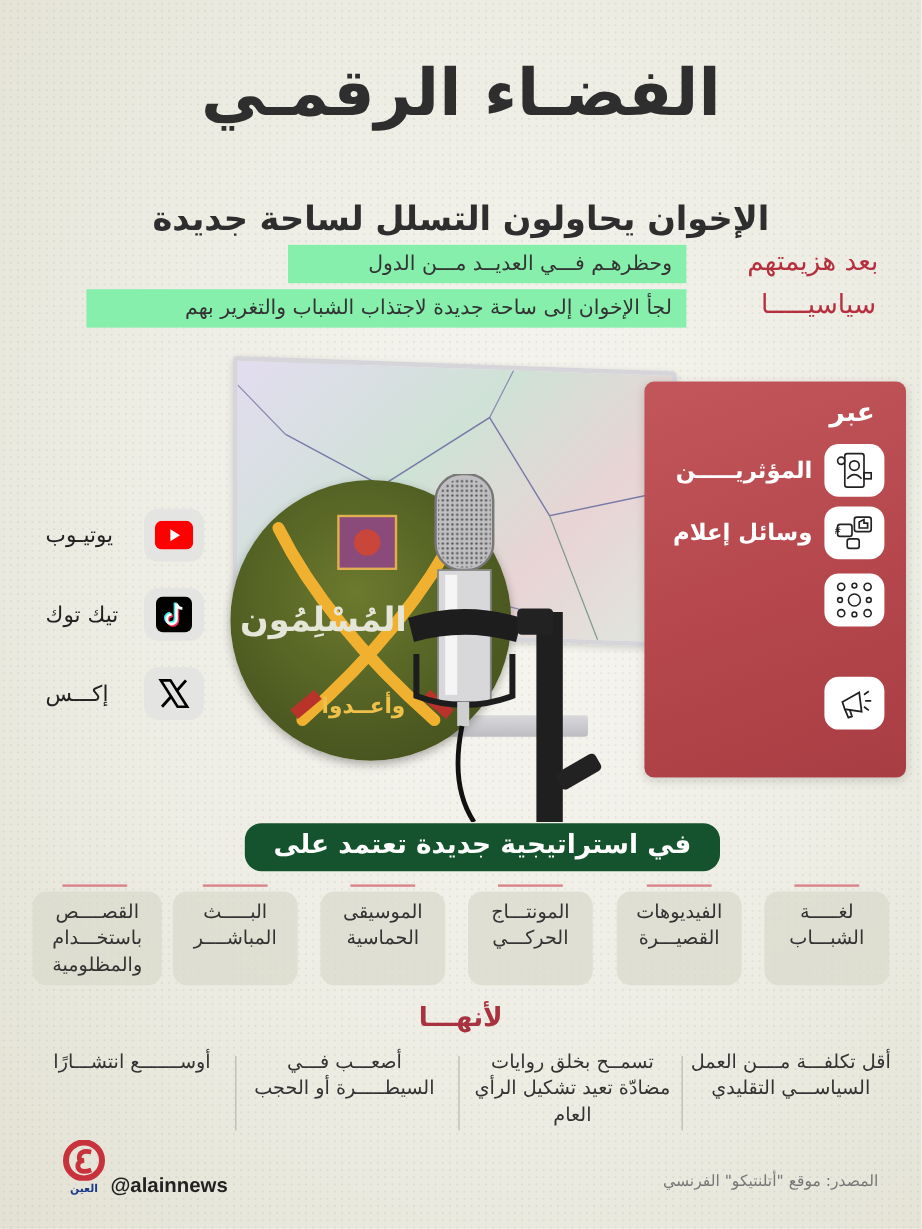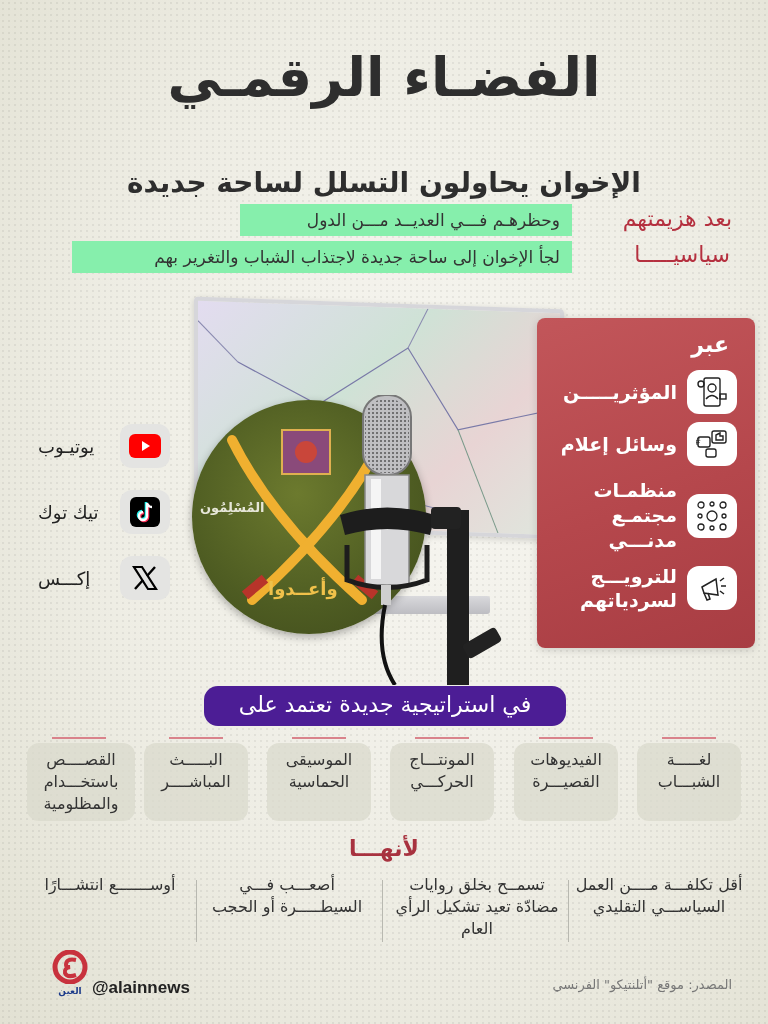--- a/index.html
+++ b/index.html
@@ -69,25 +69,25 @@
   .monitor-stand {
     position: absolute; left: 370px; top: 596px; width: 120px; height: 18px;
     background: linear-gradient(#d9d9dc, #bdbdc2); border-radius: 3px;
   }
   .emblem {
     position: absolute; left: 192px; top: 400px; width: 234px; height: 234px; border-radius: 50%;
     background: radial-gradient(circle at 45% 40%, #6c7a2e 0%, #4e5c22 60%, #3f4a1b 100%);
     box-shadow: 0 3px 8px rgba(0,0,0,0.3);
     overflow: hidden;
   }
-  .emblem-text1 { position: absolute; left: 8px; top: 100px; color: #e6e6d8; font-size: 13px; font-weight: bold; }
+  .emblem-text1 { position: absolute; left: 8px; top: 100px; color: #e6e6d8; font-size: 28px; font-weight: bold; }
   .emblem-text2 { position: absolute; left: 76px; top: 178px; color: #f0c14a; font-size: 18px; font-weight: bold; }
   .strategy-pill {
-    position: absolute; left: 204px; top: 686px; width: 362px; height: 40px;
-    background: #4c1d95; border-radius: 14px; color: #fff; font-weight: normal; font-size: 22px;
+    position: absolute; left: 204px; top: 686px; width: 396px; height: 40px;
+    background: #14532d; border-radius: 14px; color: #fff; font-weight: bold; font-size: 22px;
     text-align: center; line-height: 38px;
   }
   .tactic {
     position: absolute; top: 743px; width: 104px; height: 78px; background: rgba(218,217,204,0.75);
     border-radius: 12px; text-align: center; font-size: 16px; line-height: 22px; color: #333; padding-top: 6px;
   }
   .tactic::before {
     content: ""; position: absolute; top: -6px; left: 25px; width: 54px; height: 2px; background: #d9838b;
   }
   .because {
@@ -194,32 +194,30 @@
         <circle cx="5" cy="5" r="3"></circle>
           <circle cx="27" cy="5" r="3"></circle>
         <circle cx="5" cy="27" r="3"></circle>
           <circle cx="27" cy="27" r="3"></circle>
         <circle cx="16" cy="4" r="2"></circle>
           <circle cx="16" cy="28" r="2"></circle>
         <circle cx="4" cy="16" r="2"></circle>
           <circle cx="28" cy="16" r="2"></circle>
       </svg>
     </div>
-    <div class="via-text" style="line-height:25px;">منظمـات مجتمـع مدنـــي</div>
   </div>
 
   <div class="via-item" style="top:246px;">
     <div class="via-icon">
       <svg width="32" height="30" viewBox="0 0 32 30" fill="none" stroke="#222" stroke-width="1.5">
         <path d="M6 14 L20 6 L22 22 L8 20 Z"></path>
         <path d="M8 20 L11 27 L14 26 L12 20"></path>
         <path d="M24 8 L28 5 M25 13 L30 13 M24 18 L28 21"></path>
       </svg>
     </div>
-    <div class="via-text">للترويـــج لسردياتهم</div>
   </div>
 </div>
 
 <div class="using-title">
 </div>
 
 <div class="platform" style="top:424px;" dir="ltr">
   <span class="platform-label" dir="rtl">يوتيـوب</span>
   <div class="platform-icon">
     <svg width="32" height="24" viewBox="0 0 32 24">

